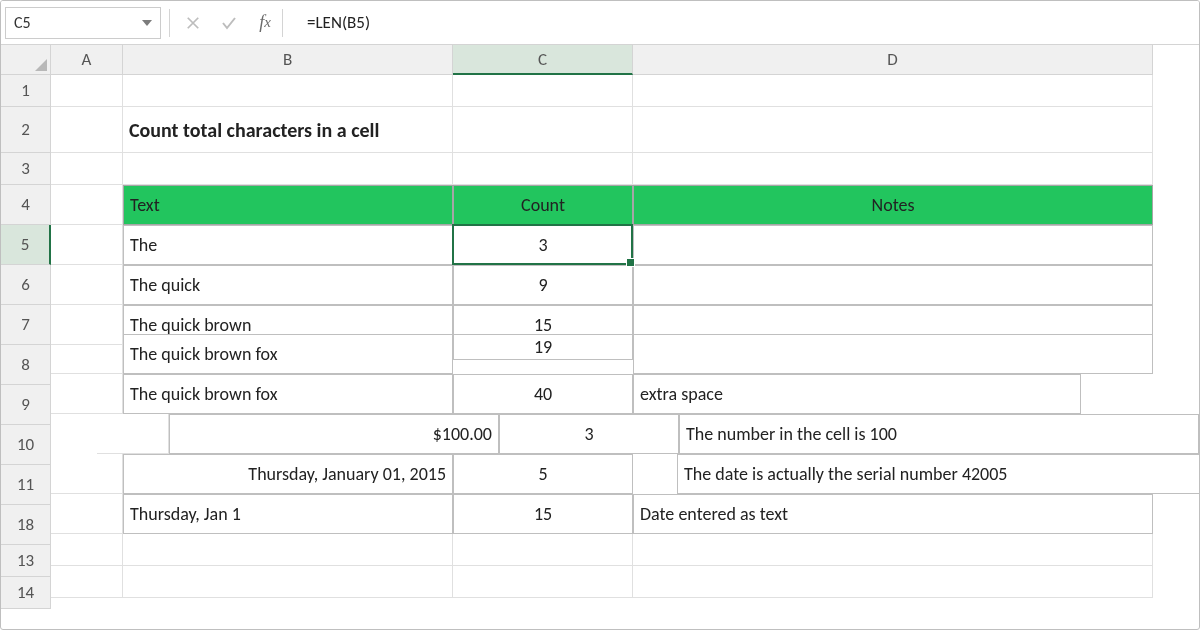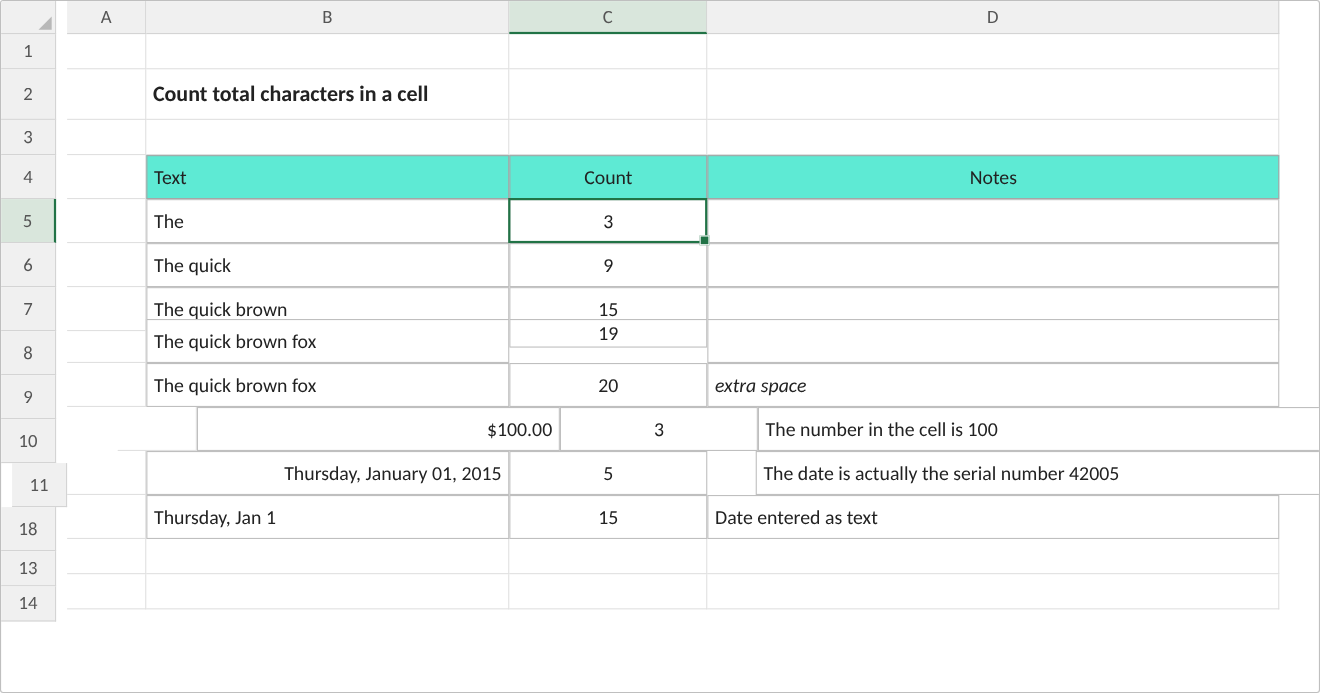--- a/index.html
+++ b/index.html
@@ -157,21 +157,21 @@
       align-items: center;
       color: #222;
       overflow: visible;
       white-space: nowrap;
     }
     .cell.center { justify-content: center; }
     .cell.right { justify-content: flex-end; }
     
     
     .tbl-header {
-      background: #5eead4;
+      background: #22c55e;
       border: 1px solid #a6a6a6 !important;
     }
     .tbl-cell {
       border: 1px solid #bfbfbf !important;
       background: #fff;
     }
     .bold { font-weight: bold; }
     
     
     .selection {
@@ -197,37 +197,61 @@
       border-radius: 3px;
       overflow: hidden;
       height: 630px;
     }
   </style>
 </head>
 <body>
 
 <div class="outer">
 
+  <div class="formula-bar">
+    <div class="name-box">
+      <span>C5</span>
+      <span class="name-box-dropdown"></span>
+    </div>
+    <div class="fb-sep"></div>
+    <div class="fb-icons">
+      <span class="fb-icon">
+        <svg viewBox="0 0 16 16" width="14" height="14">
+            <path d="M2 2 L14 14 M14 2 L2 14" stroke="currentColor" stroke-width="2" fill="none"></path>
+          </svg>
+      </span>
+      <span class="fb-icon">
+        <svg viewBox="0 0 16 16" width="16" height="16">
+            <path d="M2 8 L6 13 L14 3" stroke="currentColor" stroke-width="2" fill="none"></path>
+          </svg>
+      </span>
+      <span class="fb-icon fx">f<sub>x</sub></span>
+    </div>
+    <div class="fb-sep"></div>
+    <div class="formula-input">
+      <span>=LEN(B5)</span>
+    </div>
+  </div>
 
   <div class="grid-area">
 
     <div>
       <div class="corner"></div>
       <div class="row-headers" id="row-headers">
           <div class="row-header" style="height: 32px;">1</div>
           <div class="row-header" style="height: 46px;">2</div>
           <div class="row-header" style="height: 32px;">3</div>
           <div class="row-header" style="height: 40px;">4</div>
           <div class="row-header selected" style="height: 40px;">5</div>
           <div class="row-header" style="height: 40px;">6</div>
           <div class="row-header" style="height: 40px;">7</div>
           <div class="row-header" style="height: 40px;">8</div>
           <div class="row-header" style="height: 40px;">9</div>
           <div class="row-header" style="height: 40px;">10</div>
-          <div class="row-header" style="height: 40px; margin-left: 10px;">11</div>
+          <div class="row-header" style="height: 40px;">11</div>
           <div class="row-header" style="height: 40px;">18</div>
           <div class="row-header" style="height: 32px;">13</div>
           <div class="row-header" style="height: 32px;">14</div>
         </div>
     </div>
 
     <div>
       <div class="col-headers" id="col-headers">
           <div class="col-header" style="width: 72px;">A</div>
           <div class="col-header" style="width: 330px;">B</div>
@@ -280,22 +304,22 @@
           </div>
           <div class="row" style="height: 40px;">
             <div class="cell" style="width: 72px; height: 40px;"></div>
             <div class="cell tbl-cell" style="width: 330px; height: 40px;">The quick brown fox</div>
             <div class="cell tbl-cell center" style="width: 180px; height: 26px;">19</div>
             <div class="cell tbl-cell" style="width: 520px; height: 40px;"></div>
           </div>
           <div class="row" style="height: 40px;">
             <div class="cell" style="width: 72px; height: 40px;"></div>
             <div class="cell tbl-cell" style="width: 330px; height: 40px;">The quick brown  fox</div>
-            <div class="cell tbl-cell center" style="width: 180px; height: 40px;">20</div>
-            <div class="cell tbl-cell" style="width: 520px; height: 40px; font-style: italic;">extra space</div>
+            <div class="cell tbl-cell center" style="width: 180px; height: 40px;">40</div>
+            <div class="cell tbl-cell" style="width: 448px; height: 40px;">extra space</div>
           </div>
           <div class="row" style="height: 40px; justify-content: center;">
             <div class="cell" style="width: 72px; height: 40px;"></div>
             <div class="cell tbl-cell right" style="width: 330px; height: 40px;">$100.00</div>
             <div class="cell tbl-cell center" style="width: 180px; height: 40px;">3</div>
             <div class="cell tbl-cell" style="width: 520px; height: 40px;">The number in the cell is 100</div>
           </div>
           <div class="row" style="height: 40px;">
             <div class="cell" style="width: 72px; height: 40px;"></div>
             <div class="cell tbl-cell right" style="width: 330px; height: 40px;">Thursday, January 01, 2015</div>

